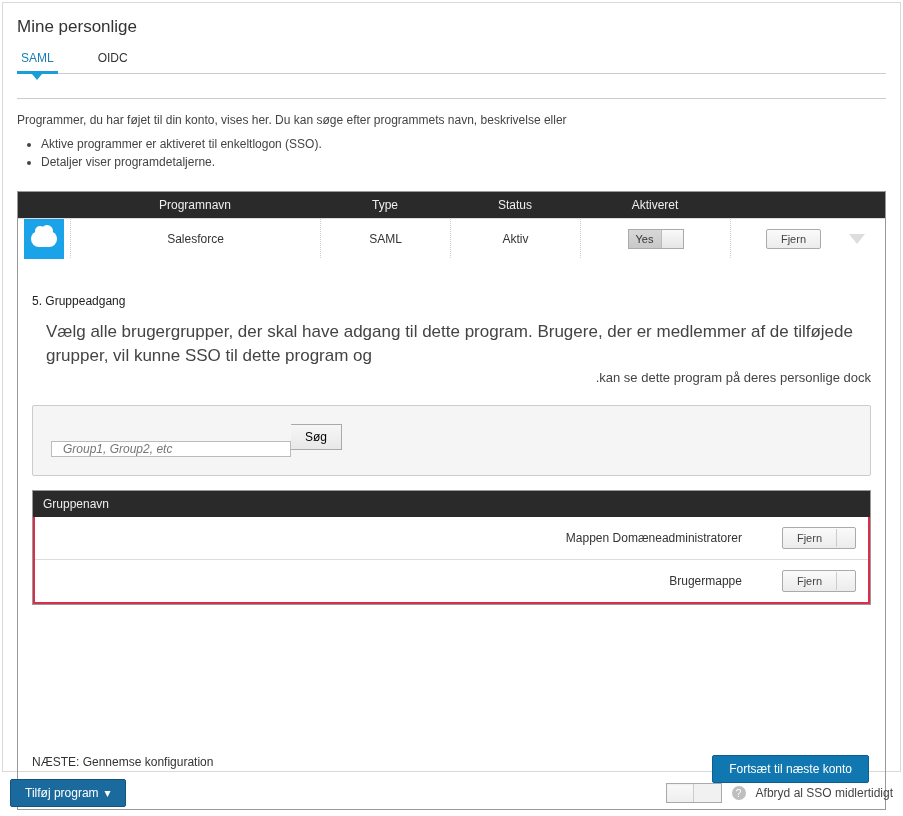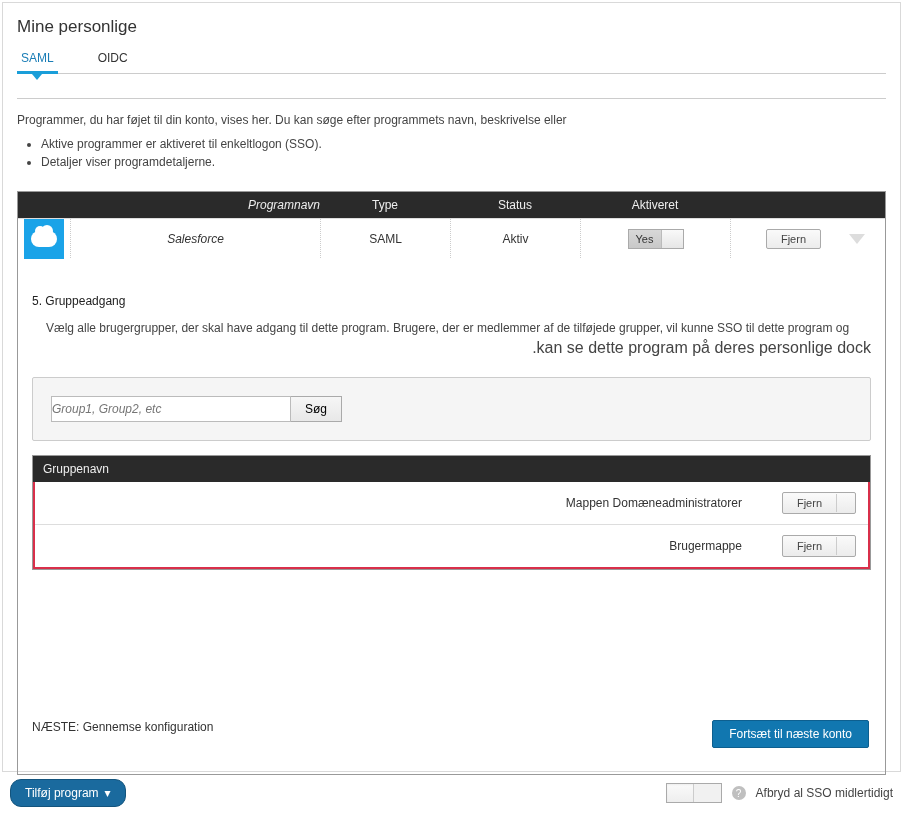--- a/index.html
+++ b/index.html
@@ -86,21 +86,21 @@
   }
   .apps-table-header {
     display: flex;
     background: #2a2a2a;
     color: #eee;
     font-size: 12px;
     height: 26px;
     align-items: center;
   }
   .col-icon { width: 52px; }
-  .col-name { width: 250px; text-align: right; font-style: italic; }
+  .col-name { width: 250px; text-align: center; }
   .col-type { width: 130px; text-align: center; }
   .col-status { width: 130px; text-align: center; }
   .col-enabled { width: 150px; text-align: center; }
   .col-actions { flex: 1; }
   .apps-table-row {
     display: flex;
     align-items: center;
     height: 40px;
     border-top: 1px solid #ddd;
     background: #fff;
@@ -186,49 +186,50 @@
   .section-box {
     margin-top: 36px;
     padding: 0 14px;
   }
   .step-label {
     font-size: 12px;
     color: #222;
     margin-bottom: 12px;
   }
   .step-desc {
-    font-size: 12px;
+    font-size: 17px;
     color: #444;
     margin-left: 14px;
     margin-bottom: 2px;
     line-height: 1.4;
   }
   .step-desc-right {
     text-align: right;
-    font-size: 16px;
+    font-size: 13px;
     color: #444;
     margin-bottom: 20px;
   }
   .search-panel {
     border: 1px solid #ccc;
     background: #f5f5f5;
     padding: 18px;
     margin: 0 0 14px 0;
     border-radius: 2px;
   }
   .search-row { display: flex; }
   .search-input {
     width: 240px;
-    height: 26px;
+    height: 16px;
     border: 1px solid #bbb;
-    padding: 0 0;
+    padding: 0 11px;
     font-size: 12px;
     color: #999;
     font-style: italic;
     background: #fff;
+    margin-top: 17px;
   }
   .search-btn {
     height: 26px;
     padding: 0 14px;
     border: 1px solid #aaa;
     border-left: none;
     background: linear-gradient(#f6f6f6,#e8e8e8);
     font-size: 12px;
     cursor: pointer;
   }
@@ -304,21 +305,21 @@
     justify-content: space-between;
     padding: 0 8px;
   }
   .btn-add {
     background: #1a6a9e;
     color: #fff;
     border: 1px solid #13547d;
     padding: 6px 14px;
     font-size: 12px;
     cursor: pointer;
-    border-radius: 11px;
+    border-radius: 2px;
     display: flex; align-items: center; gap: 6px;
   }
   .btn-add .plus::after {  }
   .footer-right {
     display: flex;
     align-items: center;
     gap: 10px;
   }
   .toggle-outline {
     width: 56px; height: 20px;

